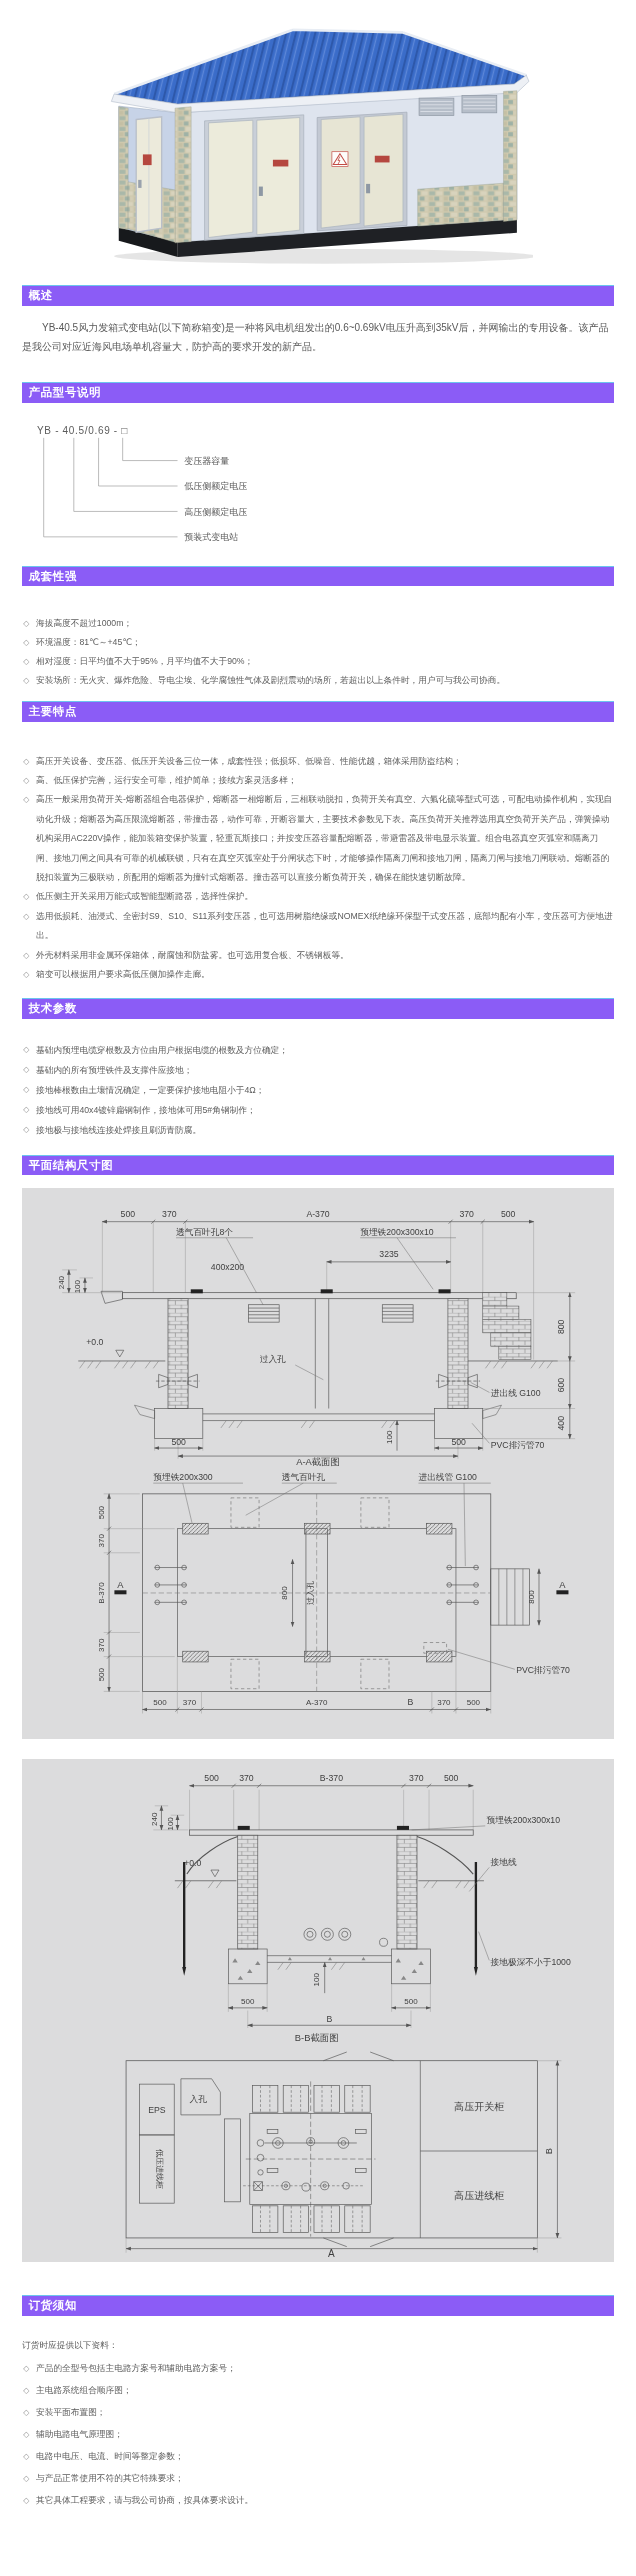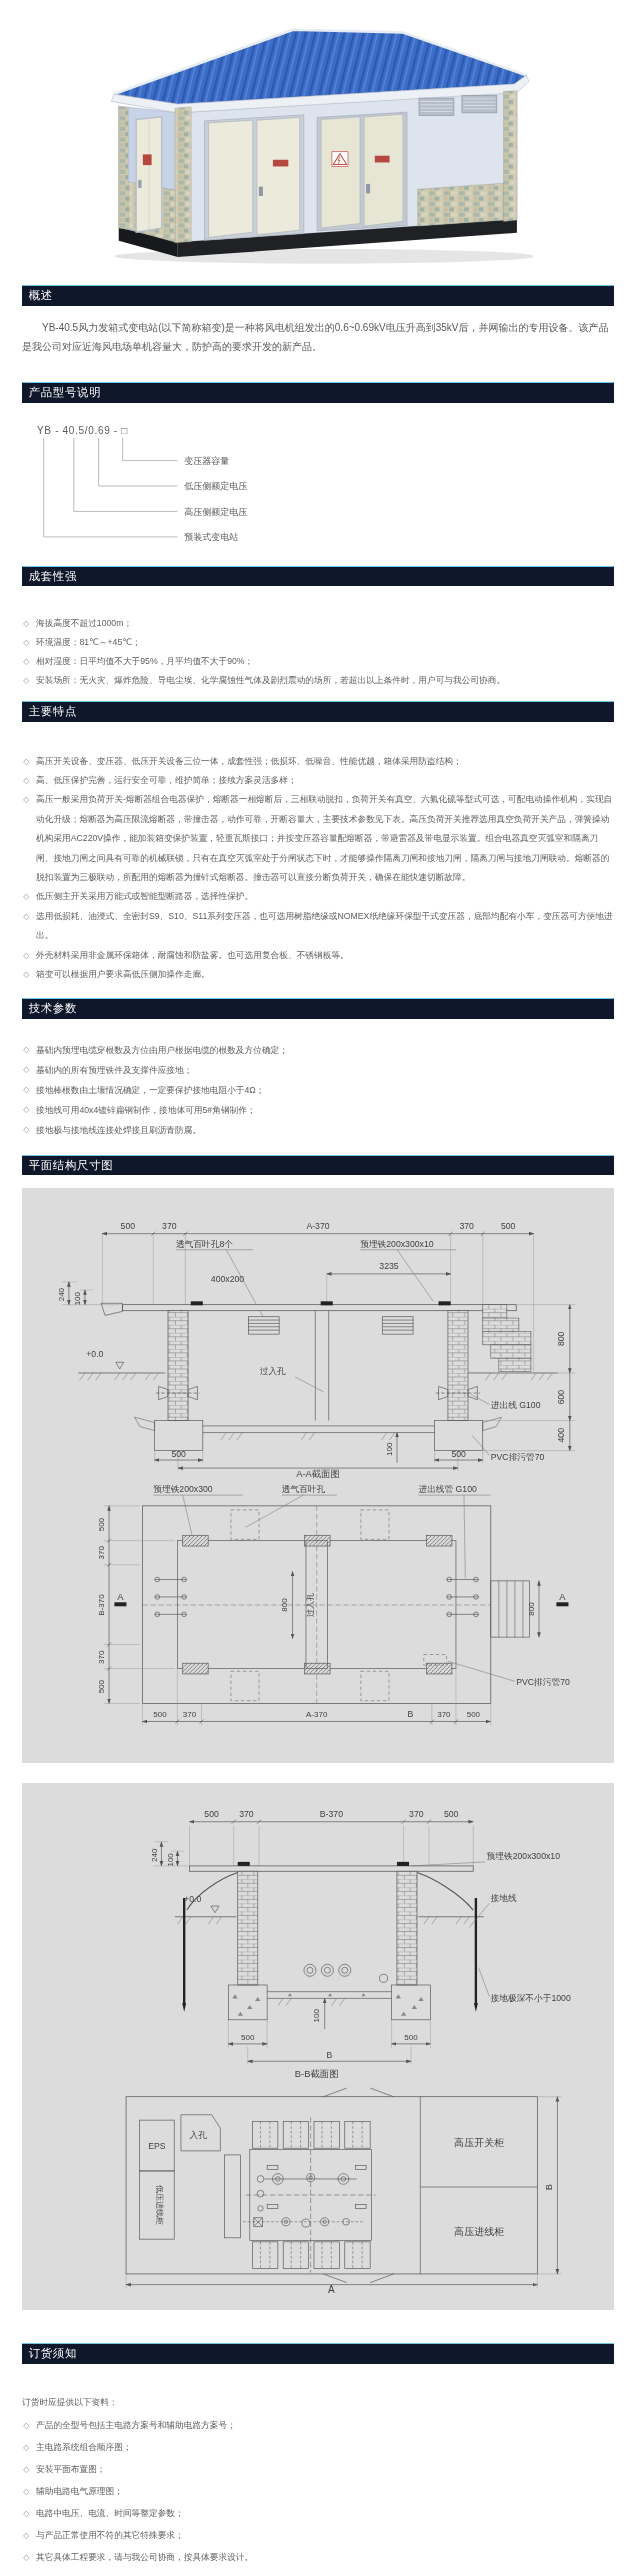--- a/index.html
+++ b/index.html
@@ -3,33 +3,33 @@
 <meta charset="utf-8">
 <style>
   html,body{margin:0;padding:0;}
   body{
     width:636px;height:2576px;background:#ffffff;
     font-family:"Liberation Sans","DejaVu Sans",sans-serif;
     color:#5b5b5b;overflow:hidden;position:relative;
   }
   .photo-wrap{margin:19px 0 0 104px;width:429px;height:248px;}
   .sec-h{
-    margin:0 22px;background:#0f172a;color:#fff;
-    font-size:11.4px;font-weight:normal;padding:2px 0 2.7px 6.7px;letter-spacing:0.7px;
+    margin:0 22px;background:#8b5cf6;color:#fff;
+    font-size:11.4px;font-weight:bold;padding:2px 0 2.7px 6.7px;letter-spacing:0.7px;
     border-top:0.7px solid #6cc4ee;
   }
   .para{margin:12px 22px 0;font-size:10px;line-height:19.4px;text-indent:2em;color:#595959;}
   .list{margin-top:0;}
   .li{position:relative;margin:0 22px;padding-left:14px;font-size:8.7px;color:#5d5d5d;}
   .li .bu{position:absolute;left:1.3px;top:0;color:#9a9a9a;font-size:8px;}
   .lh28{line-height:19px;}
   .lh29{line-height:19.4px;}
   .lh30{line-height:20px;}
   .lh33{line-height:22px;}
-  .panel{margin:0 22px;background:#dcdcdd;padding:16px 0;}
+  .panel{margin:0 22px;background:#dcdcdd;padding:4px 0;}
   .panel svg{display:block;}
   .draw text{font-family:"Liberation Sans","DejaVu Sans",sans-serif;}
   .model-svg{margin:20px 0 0 37px;display:block;}
 </style>
 </head>
 <body>
 
 <div class="photo-wrap">
 <svg width="429" height="248" viewBox="0 0 640 370">
   <defs>
@@ -600,21 +600,21 @@
         <line x1="770" y1="290" x2="770" y2="312"></line>
       </g>
   <line x1="155" y1="306" x2="770" y2="306" stroke="#555" marker-start="url(#arrL)" marker-end="url(#arrL)"></line>
   <text x="462" y="319" font-size="15" fill="#3f3f3f" text-anchor="middle">A</text>
 </svg>
 </div>
 
 <div class="sec-h" style="margin-top:33px">
   <span>订货须知</span>
 </div>
-<div class="li lh33" style="margin-top:27px;padding-left:0;">
+<div class="li lh33" style="margin-top:18px;padding-left:0;">
   <span>订货时应提供以下资料：</span>
 </div>
 <div class="list" style="margin-top:1.3px">
   <div class="li lh33"><span class="bu" style="top:1.3px">◇</span><span>产品的全型号包括主电路方案号和辅助电路方案号；</span></div>
   <div class="li lh33"><span class="bu" style="top:1.3px">◇</span><span>主电路系统组合顺序图；</span></div>
   <div class="li lh33"><span class="bu" style="top:1.3px">◇</span><span>安装平面布置图；</span></div>
   <div class="li lh33"><span class="bu" style="top:1.3px">◇</span><span>辅助电路电气原理图；</span></div>
   <div class="li lh33"><span class="bu" style="top:1.3px">◇</span><span>电路中电压、电流、时间等整定参数；</span></div>
   <div class="li lh33"><span class="bu" style="top:1.3px">◇</span><span>与产品正常使用不符的其它特殊要求；</span></div>
   <div class="li lh33"><span class="bu" style="top:1.3px">◇</span><span>其它具体工程要求，请与我公司协商，按具体要求设计。</span></div>

